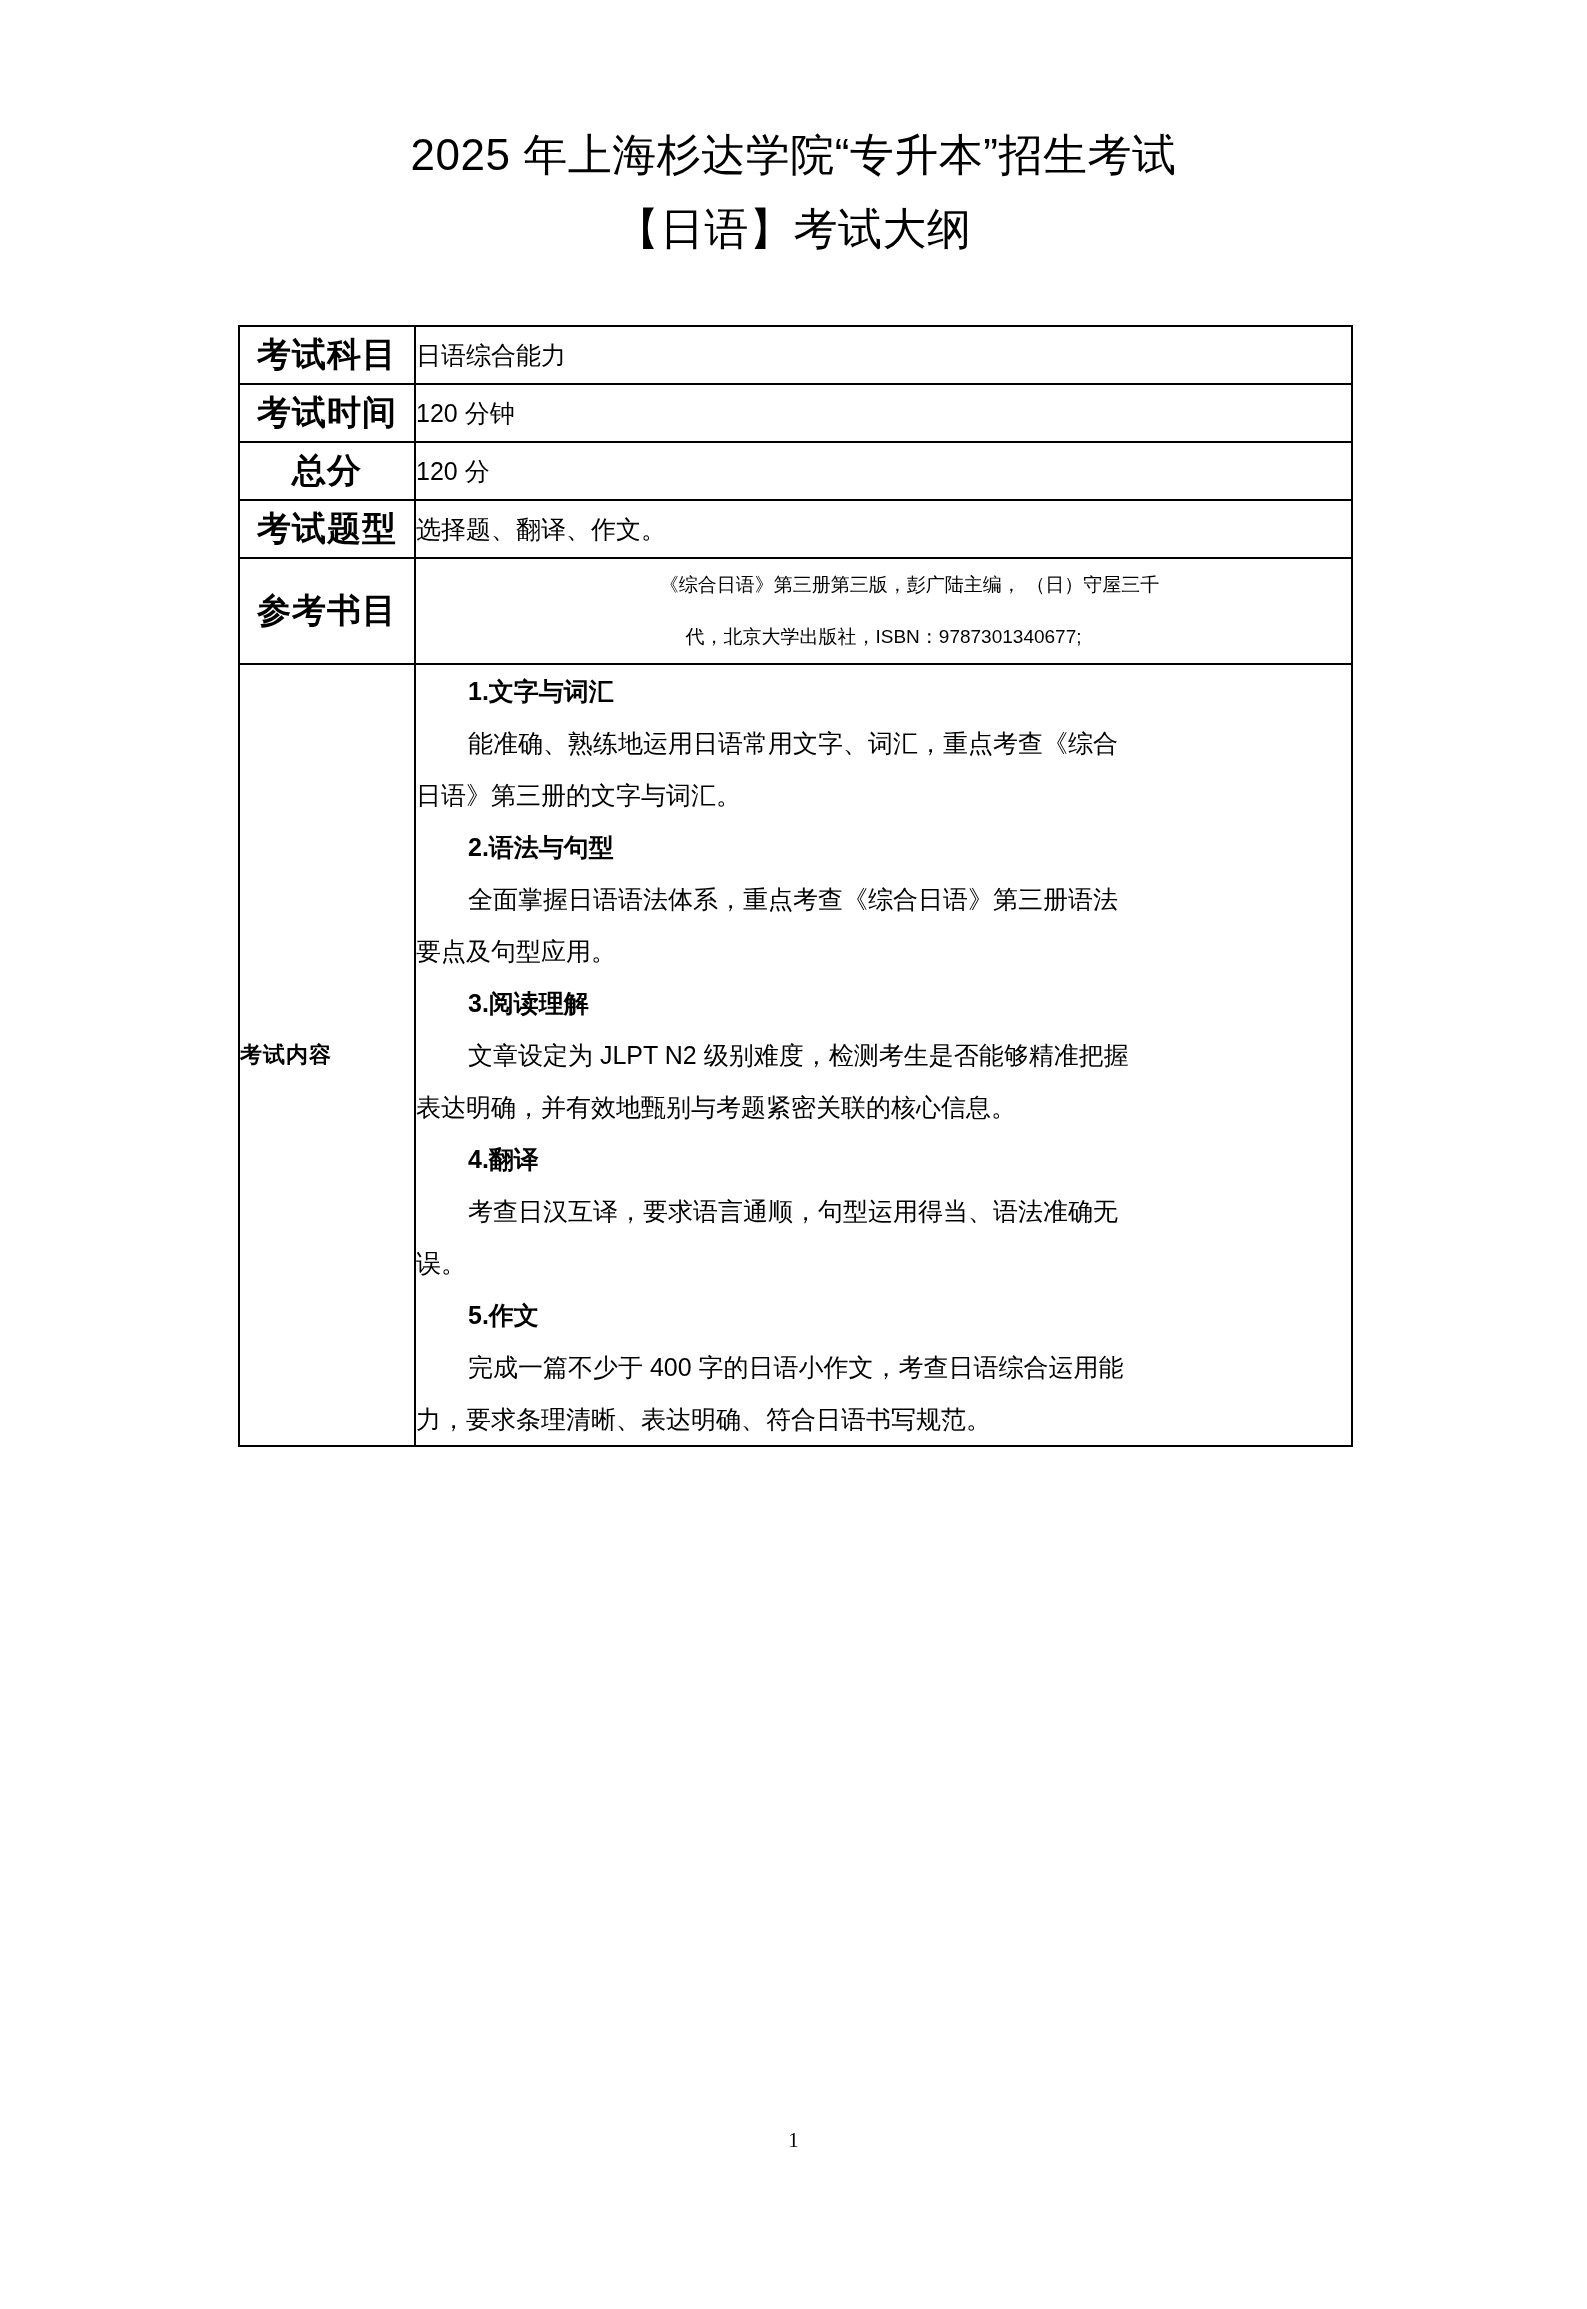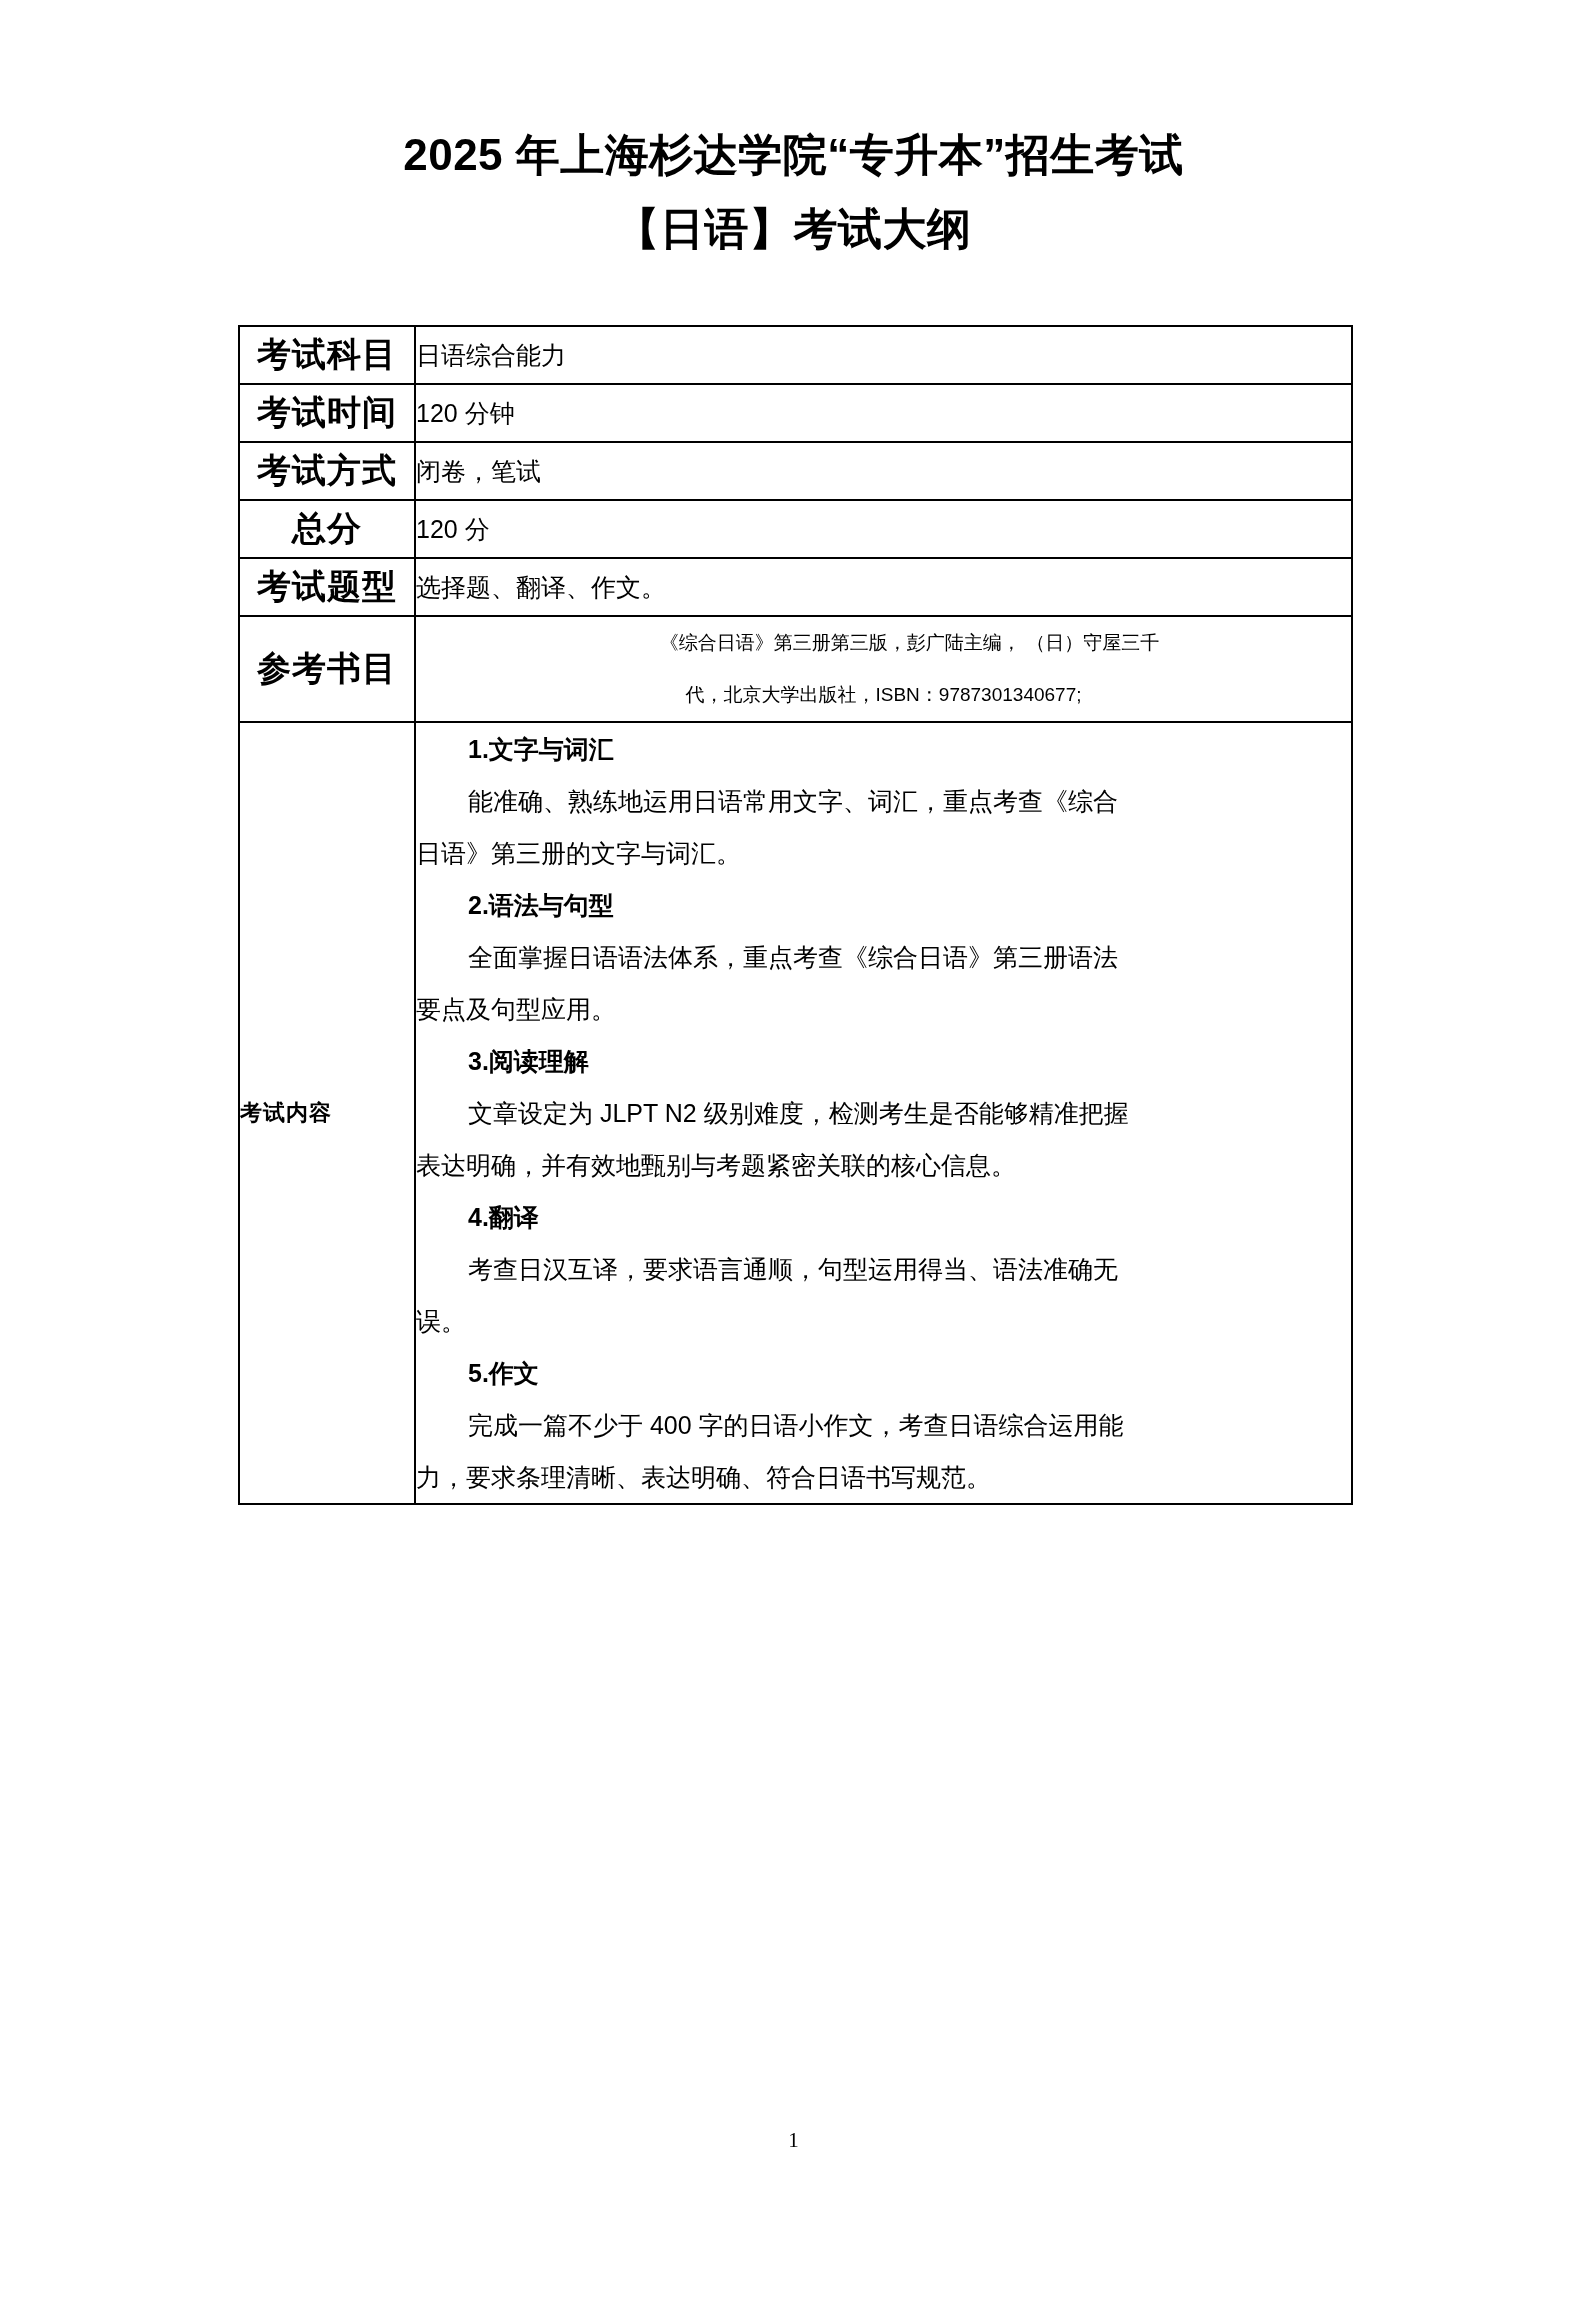--- a/index.html
+++ b/index.html
@@ -29,21 +29,21 @@
   
   .title-block {
     position: absolute;
     left: 0;
     top: 118px;
     width: 1587px;
     text-align: center;
   }
   .title-line {
     font-size: 44px;
-    font-weight: bold;
+    font-weight: normal;
     line-height: 74px;
     letter-spacing: 0.5px;
     white-space: nowrap;
   }
 
   
   .exam-table {
     position: absolute;
     left: 238px;
     top: 325px;
@@ -141,24 +141,20 @@
     <tbody>
       <tr>
         <td class="label-cell">考试科目</td>
         <td class="value-cell">日语综合能力</td>
       </tr>
       <tr>
         <td class="label-cell">考试时间</td>
         <td class="value-cell">120 分钟</td>
       </tr>
       <tr>
-        <td class="label-cell">考试方式</td>
-        <td class="value-cell">闭卷，笔试</td>
-      </tr>
-      <tr>
         <td class="label-cell">总分</td>
         <td class="value-cell">120 分</td>
       </tr>
       <tr>
         <td class="label-cell">考试题型</td>
         <td class="value-cell">选择题、翻译、作文。</td>
       </tr>
       <tr>
         <td class="label-cell">参考书目</td>
         <td class="book-cell">

